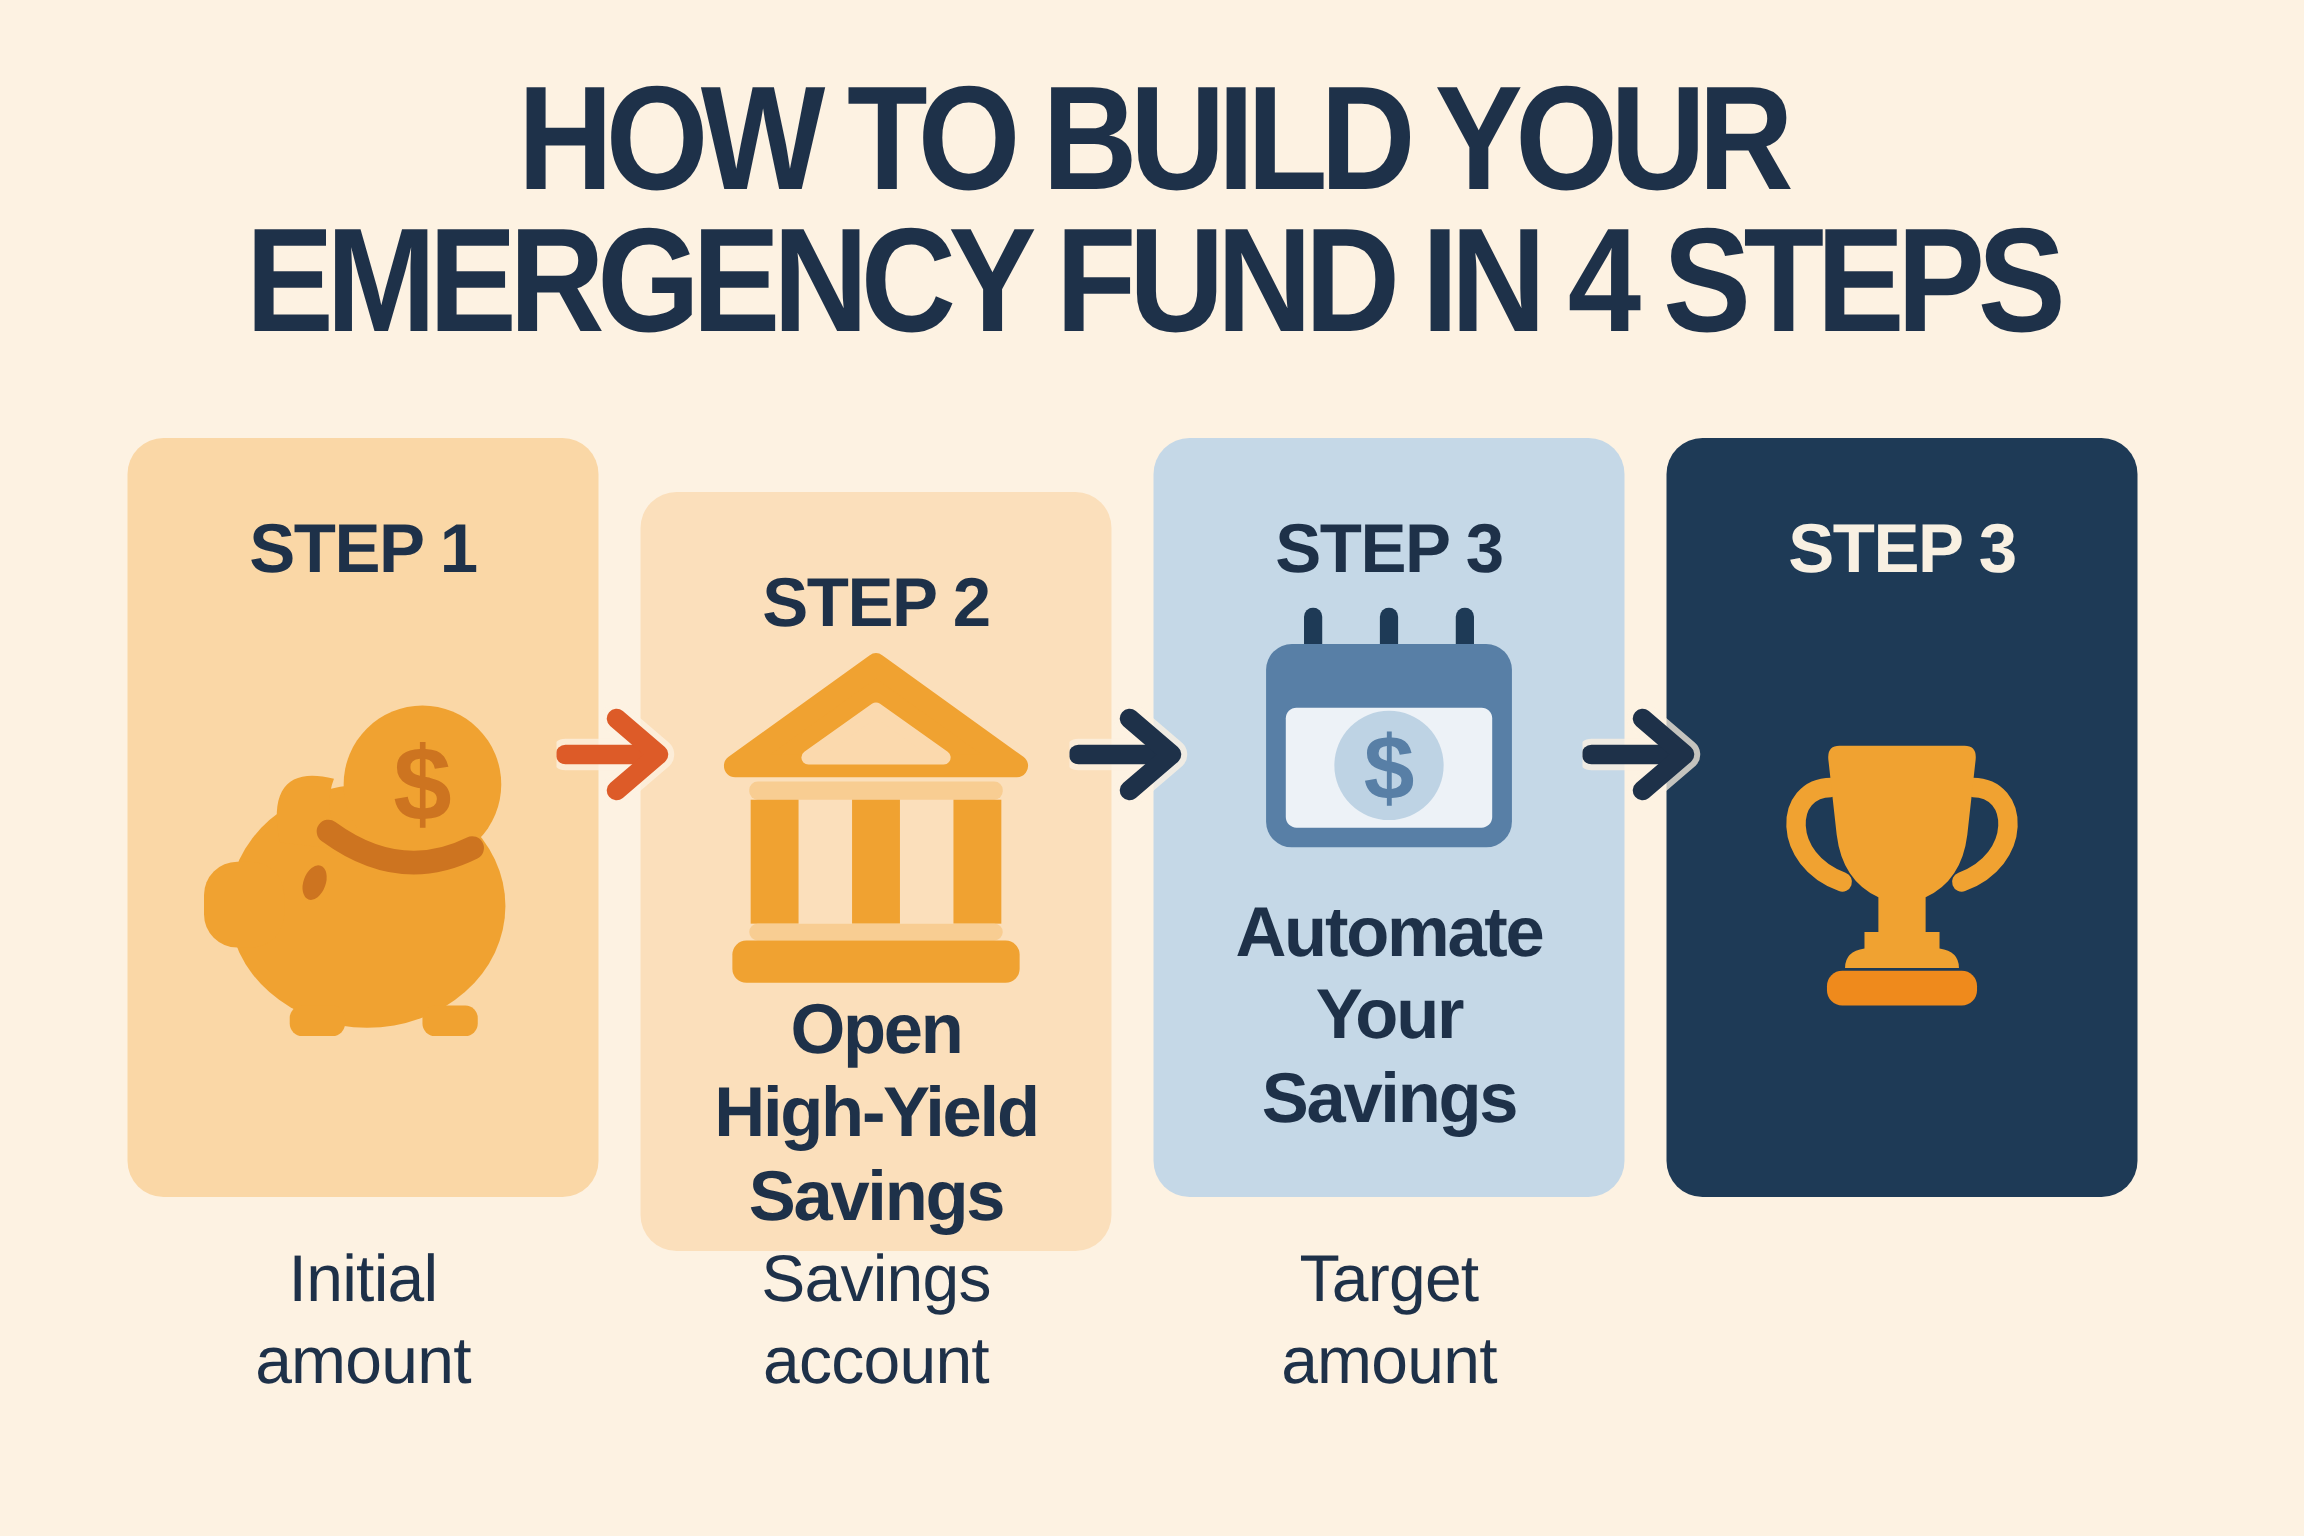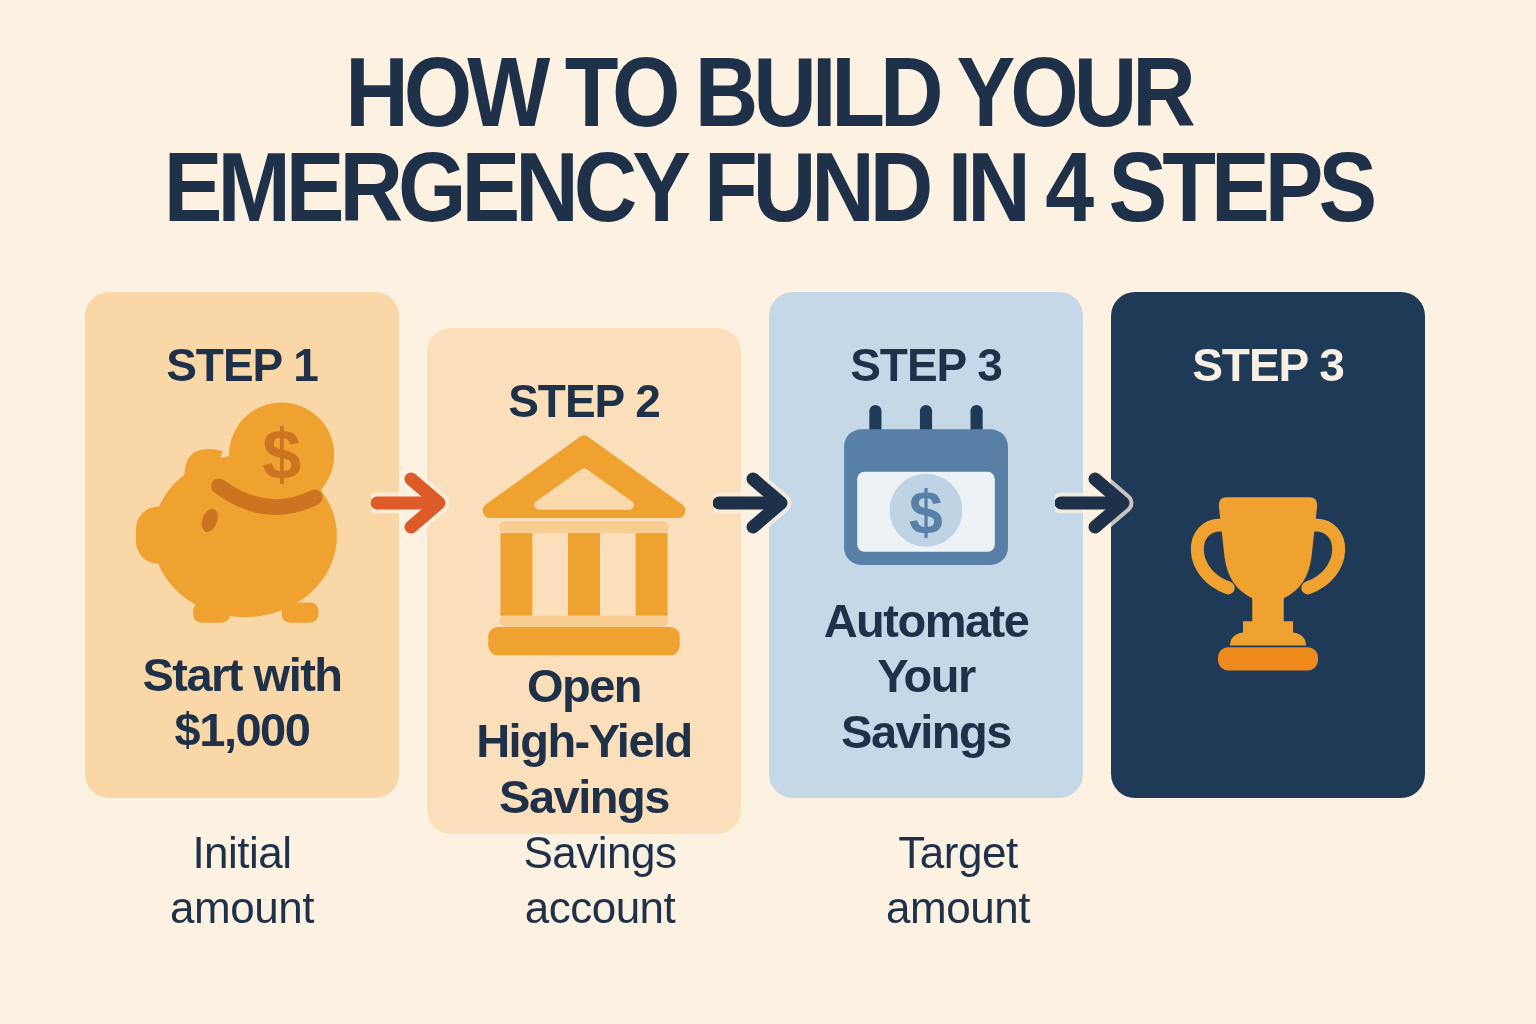--- a/index.html
+++ b/index.html
@@ -77,21 +77,21 @@
     letter-spacing: -1.5px;
   }
 
   
   .captions {
     position: absolute;
     left: 85px;
     top: 826px;
     display: grid;
     grid-template-columns: repeat(4, 314px);
-    gap: 44px;
+    gap: 28px;
   }
   .caption {
     text-align: center;
     font-size: 44px;
     line-height: 1.24;
     letter-spacing: -0.5px;
     color: var(--ink-navy, #1e3149);
   }
 
   
@@ -120,23 +120,20 @@
           <path d="M55,104 C46,62 64,50 94,58 C85,82 96,100 108,110 Z" fill="var(--icon-orange, #f0a231)"></path>
           <rect x="0" y="118" width="58" height="62" rx="24" fill="var(--icon-orange, #f0a231)"></rect>
           <rect x="62" y="222" width="40" height="22" rx="9" fill="var(--icon-orange, #f0a231)"></rect>
           <rect x="158" y="222" width="40" height="22" rx="9" fill="var(--icon-orange, #f0a231)"></rect>
           <ellipse cx="80" cy="133" rx="8" ry="13" fill="var(--icon-orange-dark, #cd7420)" transform="rotate(20 80 133)"></ellipse>
           <circle cx="158" cy="62" r="57" fill="var(--icon-orange, #f0a231)"></circle>
           <text x="158" y="88" text-anchor="middle" font-family="Liberation Sans, sans-serif" font-weight="bold" font-size="76" fill="var(--icon-orange-dark, #cd7420)">$</text>
           <path d="M90,96 Q142,134 194,108" stroke="var(--icon-orange-dark, #cd7420)" stroke-width="17" stroke-linecap="round" fill="none"></path>
         </svg>
       </div>
-      <div class="card-text">
-          <div>Start with<br>$1,000</div>
-        </div>
     </div>
 
     <div class="card card-2">
       <div class="step-label">STEP 2</div>
       <div class="icon-wrap">
         <svg width="226" height="230" viewBox="0 0 240 245">
           <path d="M120,16 L220,88 L20,88 Z" fill="var(--icon-orange, #f0a231)" stroke="var(--icon-orange, #f0a231)" stroke-width="16" stroke-linejoin="round"></path>
           <path d="M120,48 L168,82 L72,82 Z" fill="var(--bank-triangle, #fbd9ad)" stroke="var(--bank-triangle, #fbd9ad)" stroke-width="10" stroke-linejoin="round"></path>
           <rect x="30" y="99" width="180" height="13" rx="6" fill="var(--icon-orange-light, #f8cd92)"></rect>
           <rect x="31" y="112" width="34" height="88" fill="var(--icon-orange, #f0a231)"></rect>

